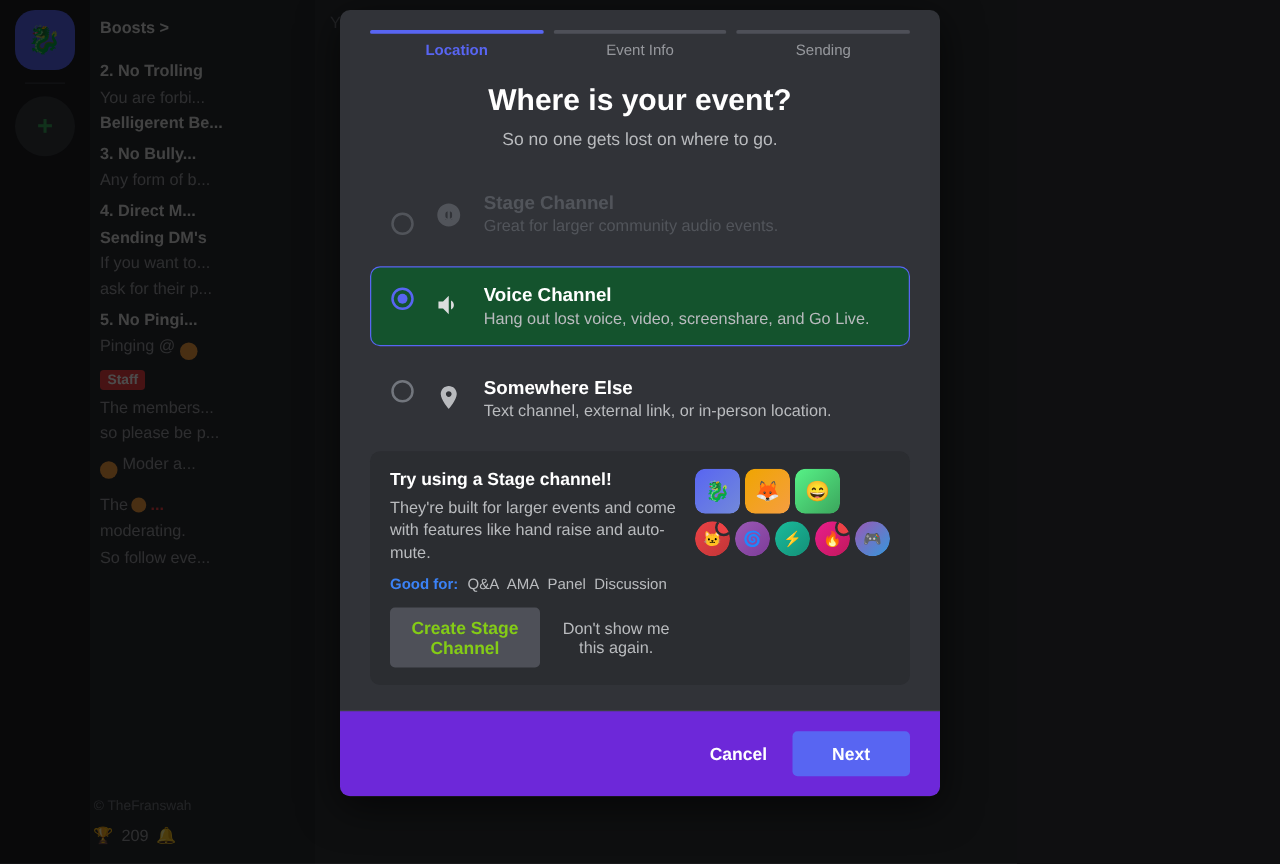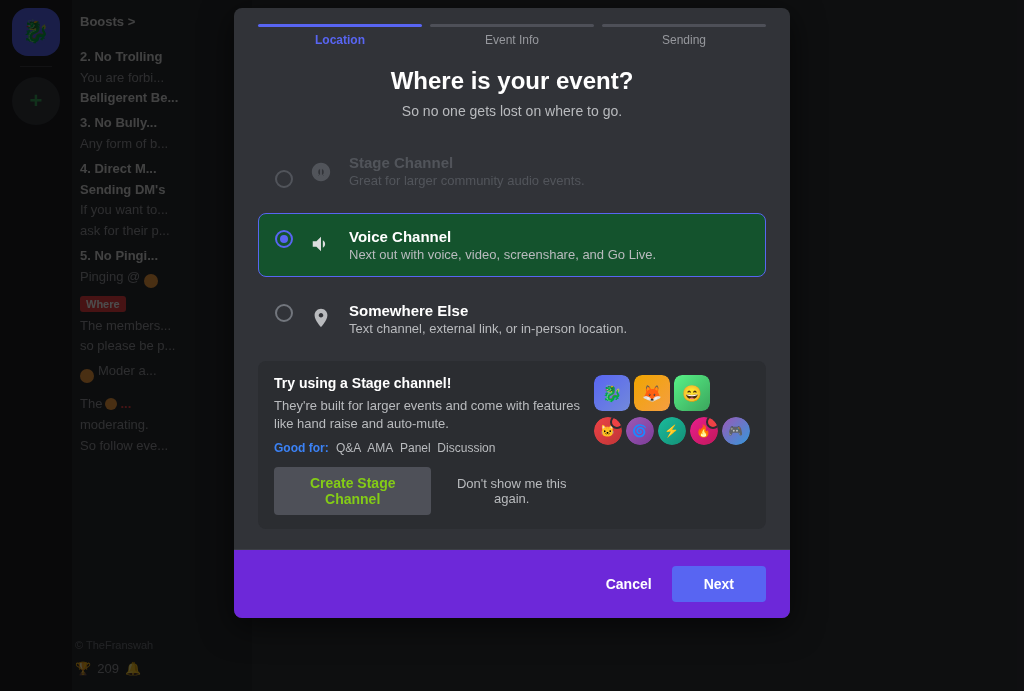--- a/index.html
+++ b/index.html
@@ -96,21 +96,21 @@
       display: flex;
       align-items: flex-start;
       justify-content: center;
       padding-top: 8px;
       z-index: 100;
     }
 
     .modal {
       background: #313338;
       border-radius: 8px;
-      width: 556px;
+      width: 480px;
       max-height: 670px;
       overflow: hidden;
       box-shadow: 0 8px 32px rgba(0,0,0,0.6);
     }
 
     
     .steps-bar {
       display: flex;
       padding: 16px 24px 0;
       gap: 8px;
@@ -441,21 +441,21 @@
         <div class="number">4. Direct M...</div>
         <div class="bold">Sending DM's</div>
         <div>If you want to...</div>
         <div>ask for their p...</div>
       </div>
       <div class="bg-text" style="margin-bottom:4px;">
         <div class="number">5. No Pingi...</div>
         <div style="display:flex;align-items:flex-end;gap:4px;">Pinging @ <span style="width:14px;height:14px;border-radius:50%;background:#f59e42;display:inline-block;"></span></div>
       </div>
       <div style="margin:6px 0 4px;">
-        <span style="background:#ed4245;color:#fff;font-size:11px;font-weight:700;padding:2px 6px;border-radius:3px;">Where</span>
+        <span style="background:#ed4245;color:#fff;font-size:11px;font-weight:700;padding:2px 6px;border-radius:3px;">Staff</span>
       </div>
       <div class="bg-text" style="margin-bottom:4px;">
         <div>The members...</div>
         <div>so please be p...</div>
       </div>
       <div style="display:flex;align-items:center;gap:4px;margin-bottom:4px;">
         <span style="width:14px;height:14px;border-radius:50%;background:#f59e42;display:inline-block;"></span>
         <span class="bg-text">Moder a...</span>
       </div>
       <div class="bg-text" style="margin-bottom:4px;">
@@ -519,21 +519,21 @@
         <div class="radio-outer selected">
           <div class="radio-inner"></div>
         </div>
         <div class="option-icon">
           <svg width="22" height="22" viewBox="0 0 24 24" fill="#dcddde">
             <path d="M3 9v6h4l5 5V4L7 9H3zm13.5 3c0-1.77-1.02-3.29-2.5-4.03v8.05c1.48-.73 2.5-2.25 2.5-4.02z"></path>
           </svg>
         </div>
         <div class="option-content">
           <div class="option-title">Voice Channel</div>
-          <div class="option-desc">Next out with voice, video, screenshare, and Go Live.</div>
+          <div class="option-desc">Hang out lost voice, video, screenshare, and Go Live.</div>
         </div>
       </div>
 
       <div class="location-option">
         <div class="radio-outer"></div>
         <div class="option-icon">
           <svg width="22" height="22" viewBox="0 0 24 24" fill="#b9bbbe">
             <path d="M12 2C8.13 2 5 5.13 5 9c0 5.25 7 13 7 13s7-7.75 7-13c0-3.87-3.13-7-7-7zm0 9.5c-1.38 0-2.5-1.12-2.5-2.5S10.62 6.5 12 6.5 14.5 7.62 14.5 9 13.38 11.5 12 11.5z"></path>
           </svg>
         </div>

